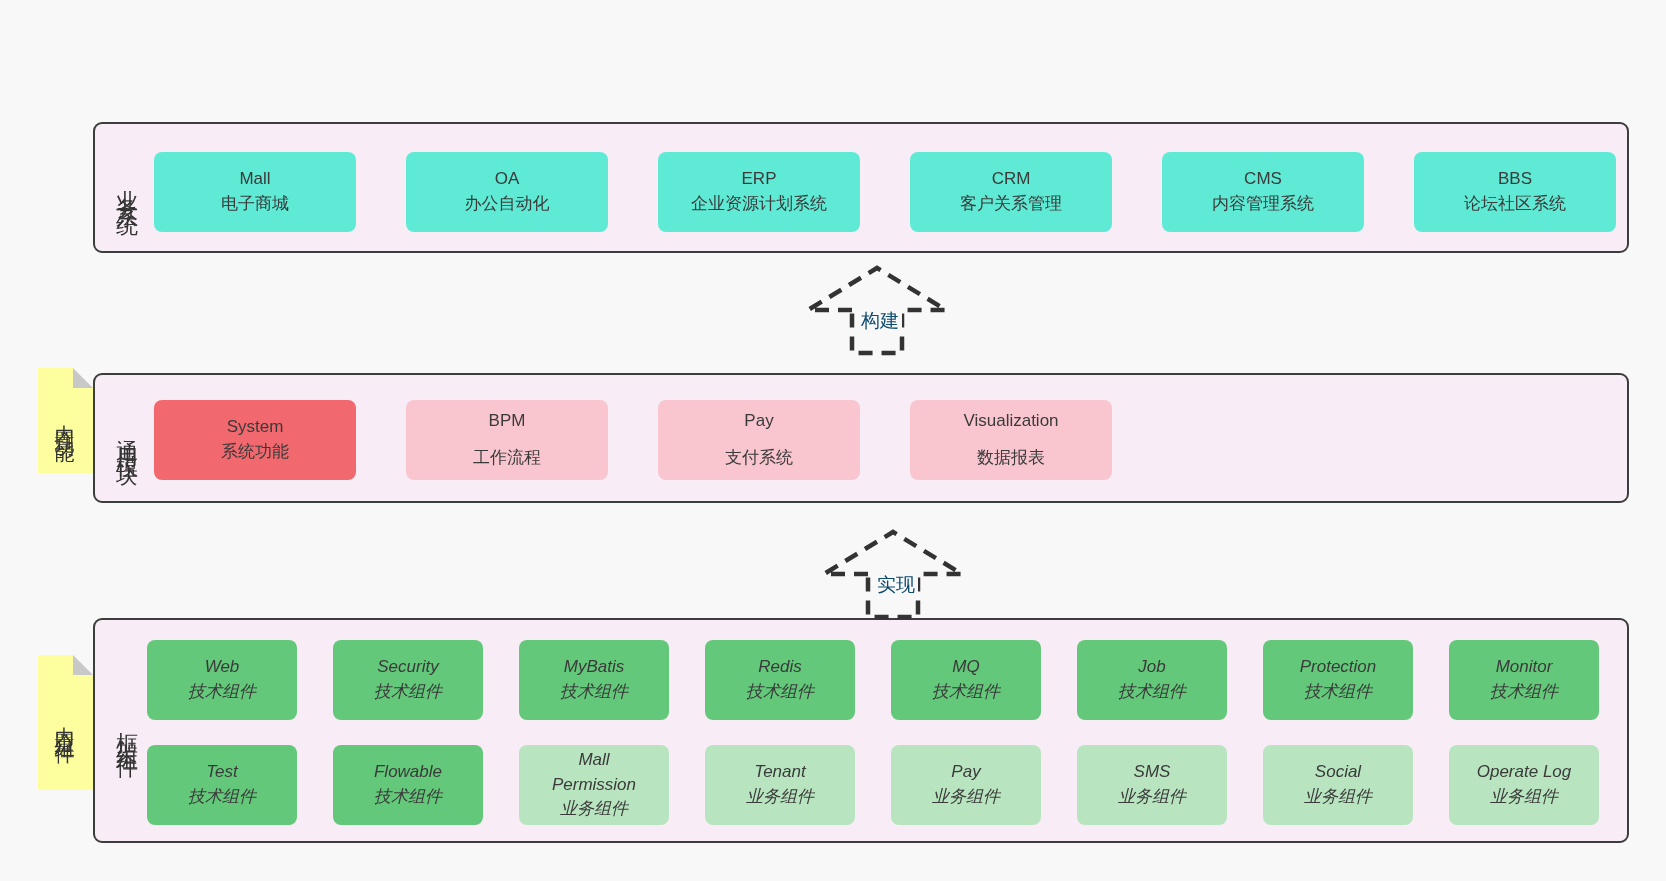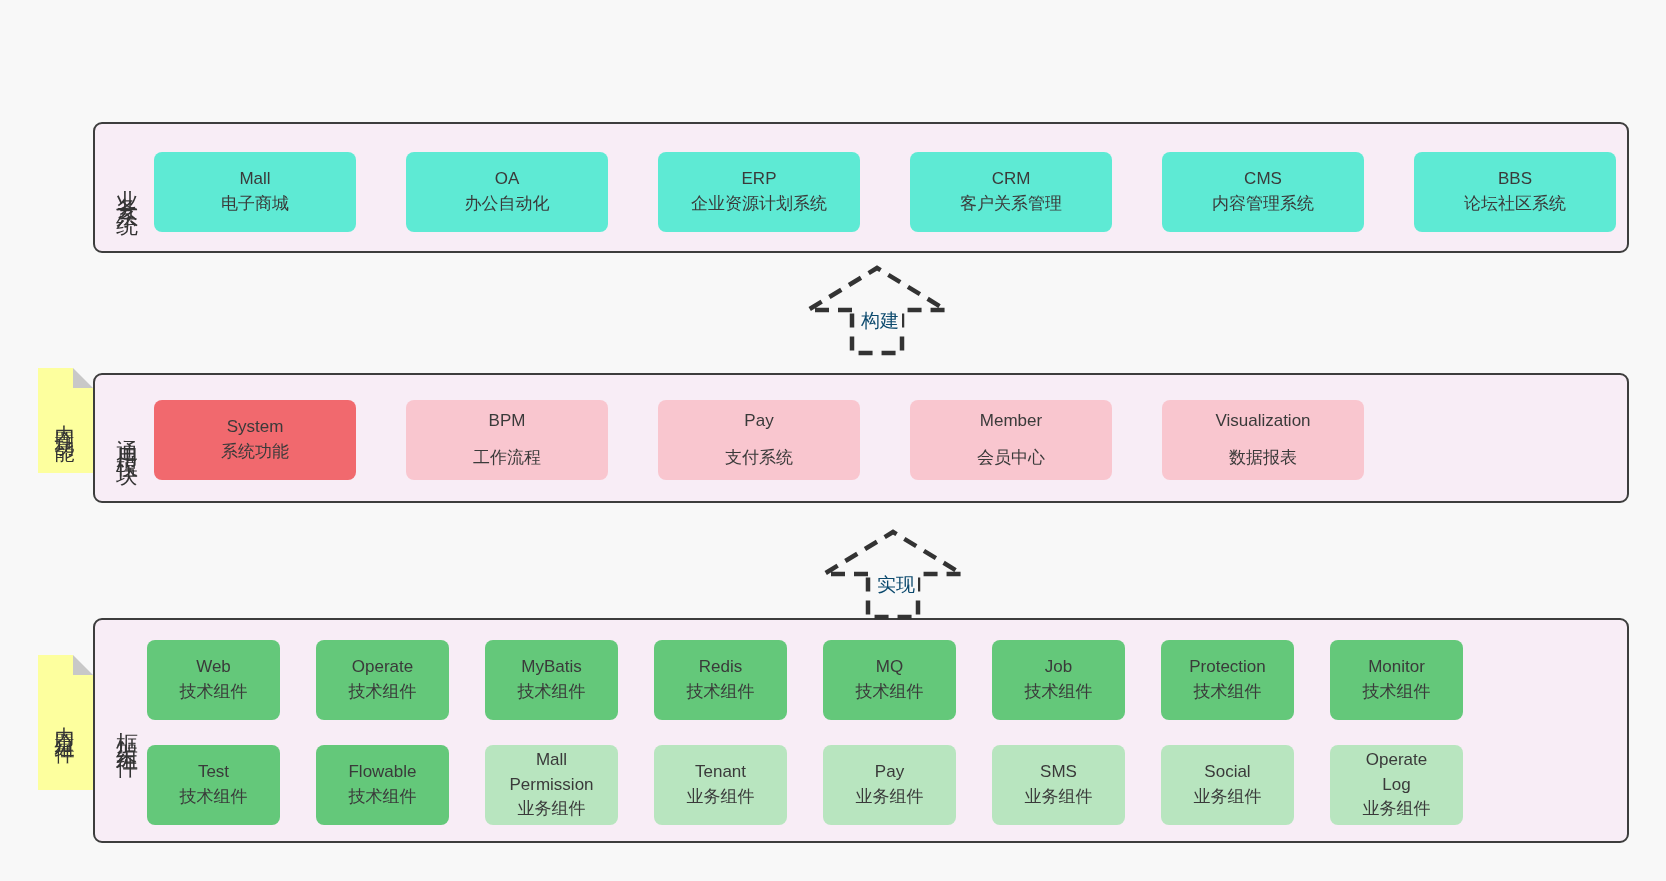--- a/index.html
+++ b/index.html
@@ -40,21 +40,21 @@
 
   .node {
     height:80px; border-radius:8px;
     display:flex; flex-direction:column;
     align-items:center; justify-content:center;
     text-align:center;
     font-size:17px; line-height:1.45;
     color:#3a3a3a;
   }
   .node6 { width:202px; }
-  .node8 { width:133px; padding:0 32px; }
+  .node8 { width:150px; padding:0 20px;font-style:italic; }
 
   .blue        { background:#5eead4; }
   .red         { background:#f1696e; }
   .pink        { background:#f9c6cf;gap:12px; }
   .green       { background:#64c87a; }
   .green-light { background:#b8e5bf; }
 
   
   .sticky {
     position:absolute; left:38px; width:55px;
@@ -149,24 +149,20 @@
       </div>
       <div class="node node6 pink">
         <span>BPM</span>
         <span>工作流程</span>
       </div>
       <div class="node node6 pink">
         <span>Pay</span>
         <span>支付系统</span>
       </div>
       <div class="node node6 pink">
-        <span>Member</span>
-        <span>会员中心</span>
-      </div>
-      <div class="node node6 pink">
         <span>Visualization</span>
         <span>数据报表</span>
       </div>
     </div>
   </section>
 
   <div class="arrow" id="arrow-implement">
     <svg viewBox="0 0 170 105" width="170" height="105">
       <path d="M 57 54 L 13 54 L 82 12 L 151 54 L 107 54 L 107 97 L 57 97 Z"></path>
     </svg>
@@ -174,21 +170,21 @@
   </div>
 
   <section class="layer" id="layer-components">
     <div class="vlabel">框架组件</div>
     <div class="row row8" style="top:20px">
       <div class="node node8 green">
         <span>Web</span>
         <span>技术组件</span>
       </div>
       <div class="node node8 green">
-        <span>Operate</span>
+        <span>Security</span>
         <span>技术组件</span>
       </div>
       <div class="node node8 green">
         <span>MyBatis</span>
         <span>技术组件</span>
       </div>
       <div class="node node8 green">
         <span>Redis</span>
         <span>技术组件</span>
       </div>

